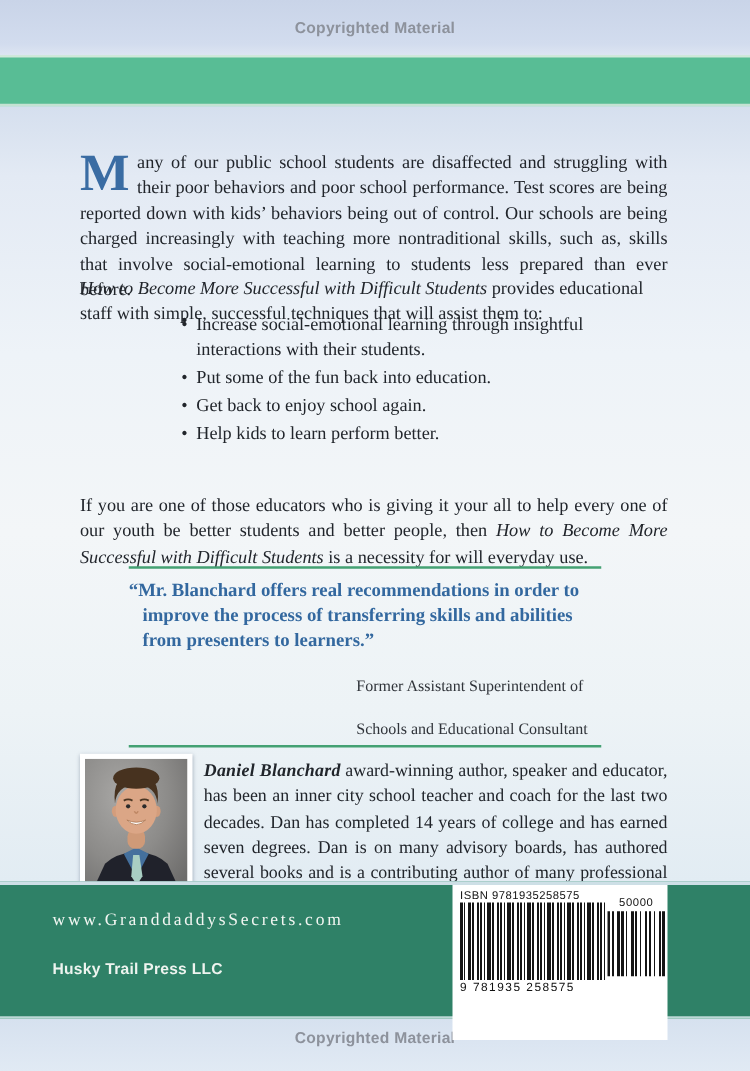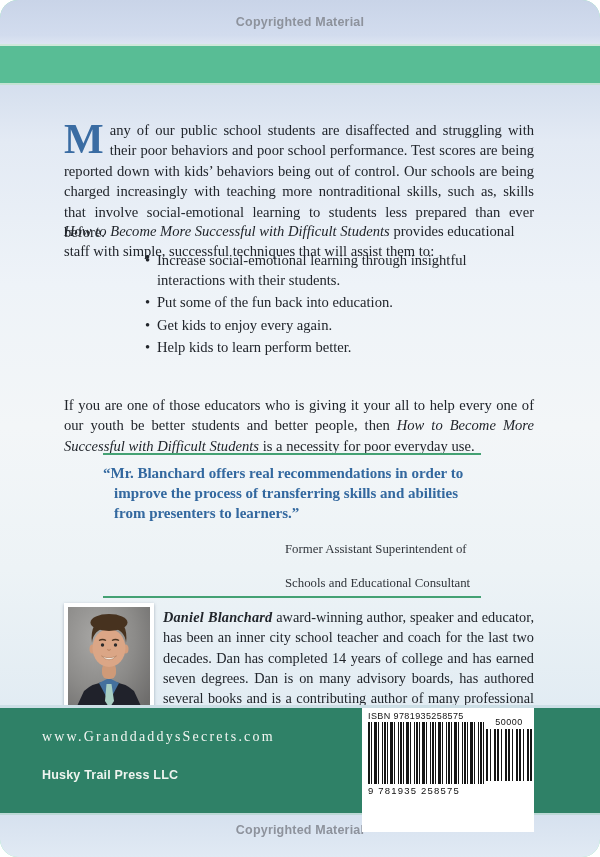--- a/index.html
+++ b/index.html
@@ -1,18 +1,18 @@
 <!DOCTYPE html>
 <html><head>
 <meta charset="utf-8">
 <style>
   html,body{margin:0;padding:0;background:#fff;}
   .cover{
     position:relative;width:600px;height:857px;overflow:hidden;
-    font-family:"Liberation Serif",serif;color:#21252b;background:#86efac;border-radius:18px;
+    font-family:"Liberation Serif",serif;color:#21252b;background:#86efac;
   }
   
   .strip{height:44px;background:linear-gradient(180deg,#c9d4e8 0%,#d2dcee 80%,#dde5f2 100%);
     display:flex;align-items:center;justify-content:center;}
   .strip.bottom{height:42px;align-items:flex-start;background:linear-gradient(180deg,#d6e1ef,#e1eaf4);}
   .strip.bottom .copyright{padding-top:8px;}
   .copyright{font-family:"Liberation Sans",sans-serif;font-size:12.5px;font-weight:bold;color:#8d929c;letter-spacing:.2px;}
   
   .band-top{height:41px;background:#58bd95;border-top:2px solid #cfe8da;border-bottom:2px solid #c4e2d3;box-sizing:border-box;}
   
@@ -77,25 +77,25 @@
   <div class="body">
 
     <p class="sec lead"><span class="dropcap">M</span><span>any of our public school students are disaffected and struggling with their poor behaviors and poor school performance. Test scores are being reported down with kids’ behaviors being out of control. Our schools are being charged increasingly with teaching more nontraditional skills, such as, skills that involve social-emotional learning to students less prepared than ever before.</span></p>
 
     <p class="sec intro"><span class="it">How to Become More Successful with Difficult Students</span><span> provides educational staff with simple, successful techniques that will assist them to:</span></p>
 
     <ul class="sec blist">
       <li><span class="bullet-dot">•</span></li>
       <li><span class="bullet-dot">•</span><span>Increase social-emotional learning through insightful interactions with their students.</span></li>
       <li><span class="bullet-dot">•</span><span>Put some of the fun back into education.</span></li>
-      <li><span class="bullet-dot">•</span><span>Get kids to enjoy every again.</span></li>
+      <li><span class="bullet-dot">•</span><span>Get back to enjoy school again.</span></li>
       <li><span class="bullet-dot">•</span><span>Help kids to learn perform better.</span></li>
     </ul>
 
-    <p class="sec closing"><span>If you are one of those educators who is giving it your all to help every one of our youth be better students and better people, then </span><span class="it">How to Become More Successful with Difficult Students</span><span> is a necessity for poor everyday use.</span></p>
+    <p class="sec closing"><span>If you are one of those educators who is giving it your all to help every one of our youth be better students and better people, then </span><span class="it">How to Become More Successful with Difficult Students</span><span> is a necessity for will everyday use.</span></p>
 
     <div class="sec quote-block">
       <div class="rule"></div>
       <p class="quote-text">“Mr. Blanchard offers real recommendations in order to improve the process of transferring skills and abilities from presenters to learners.”</p>
       <div class="attribution">
         <div class="attr-role">Former Assistant Superintendent of</div>
         <div class="attr-role">Schools and Educational Consultant</div>
       </div>
       <div class="rule"></div>
     </div>

